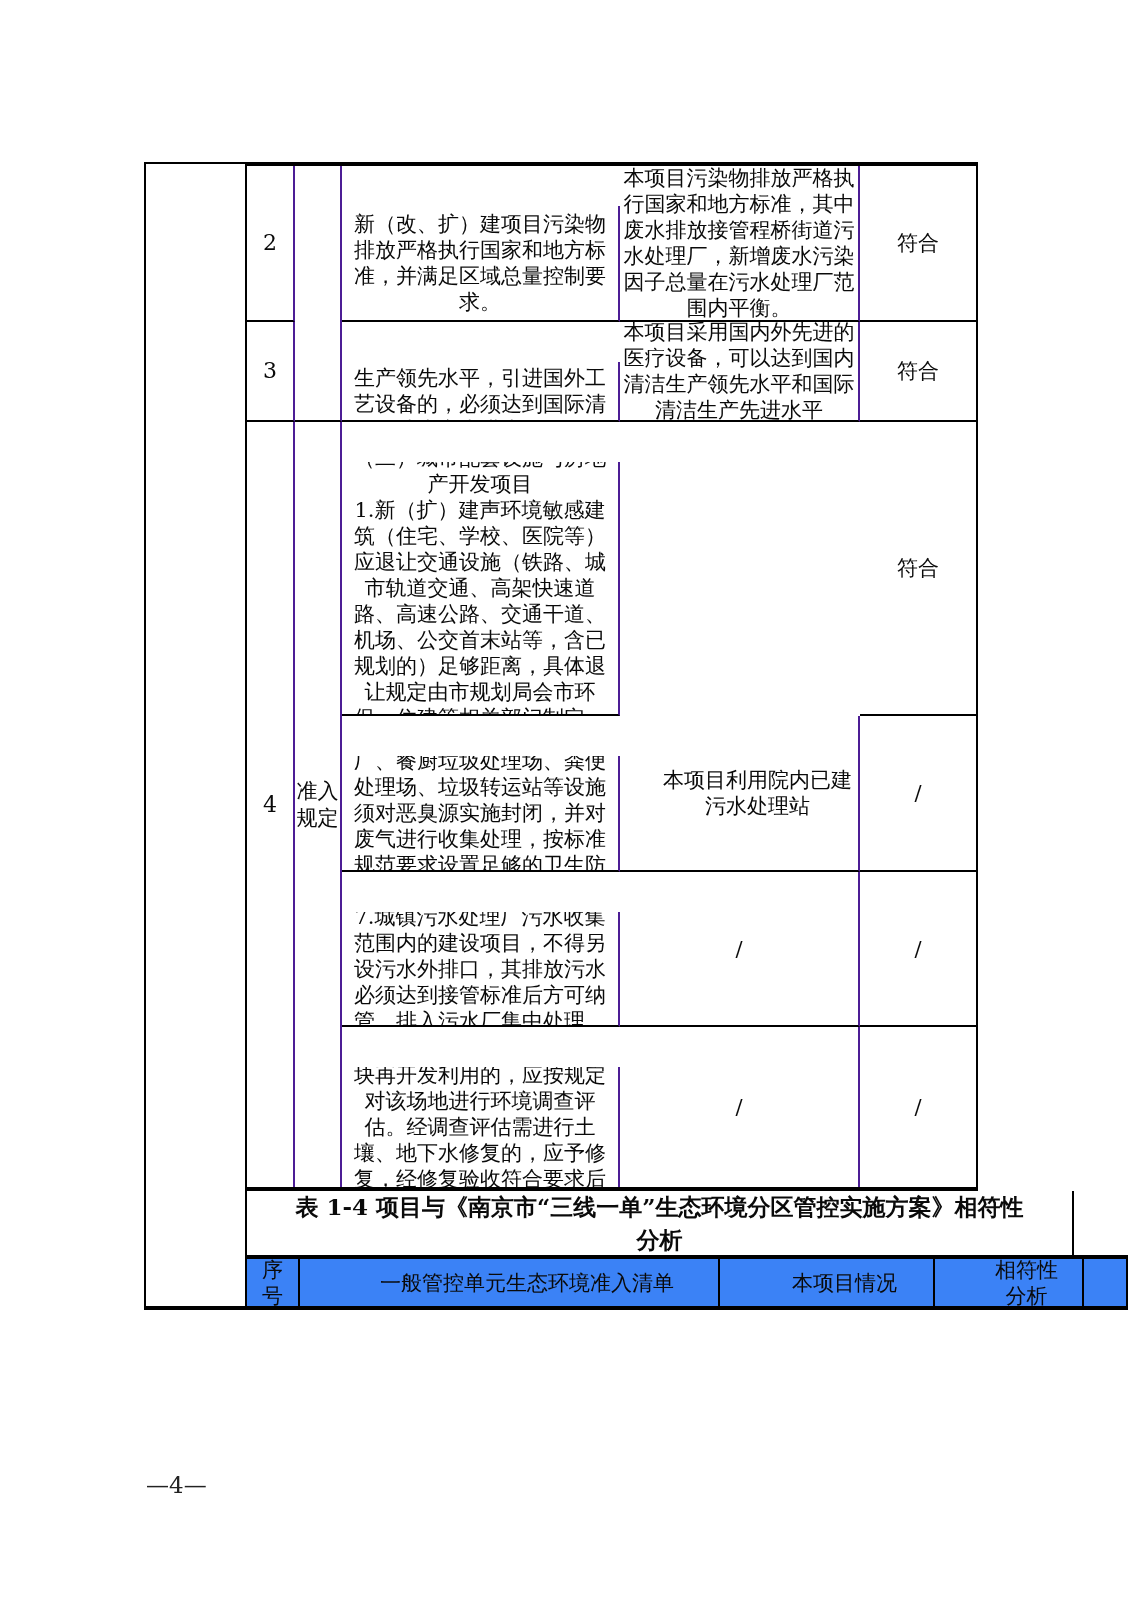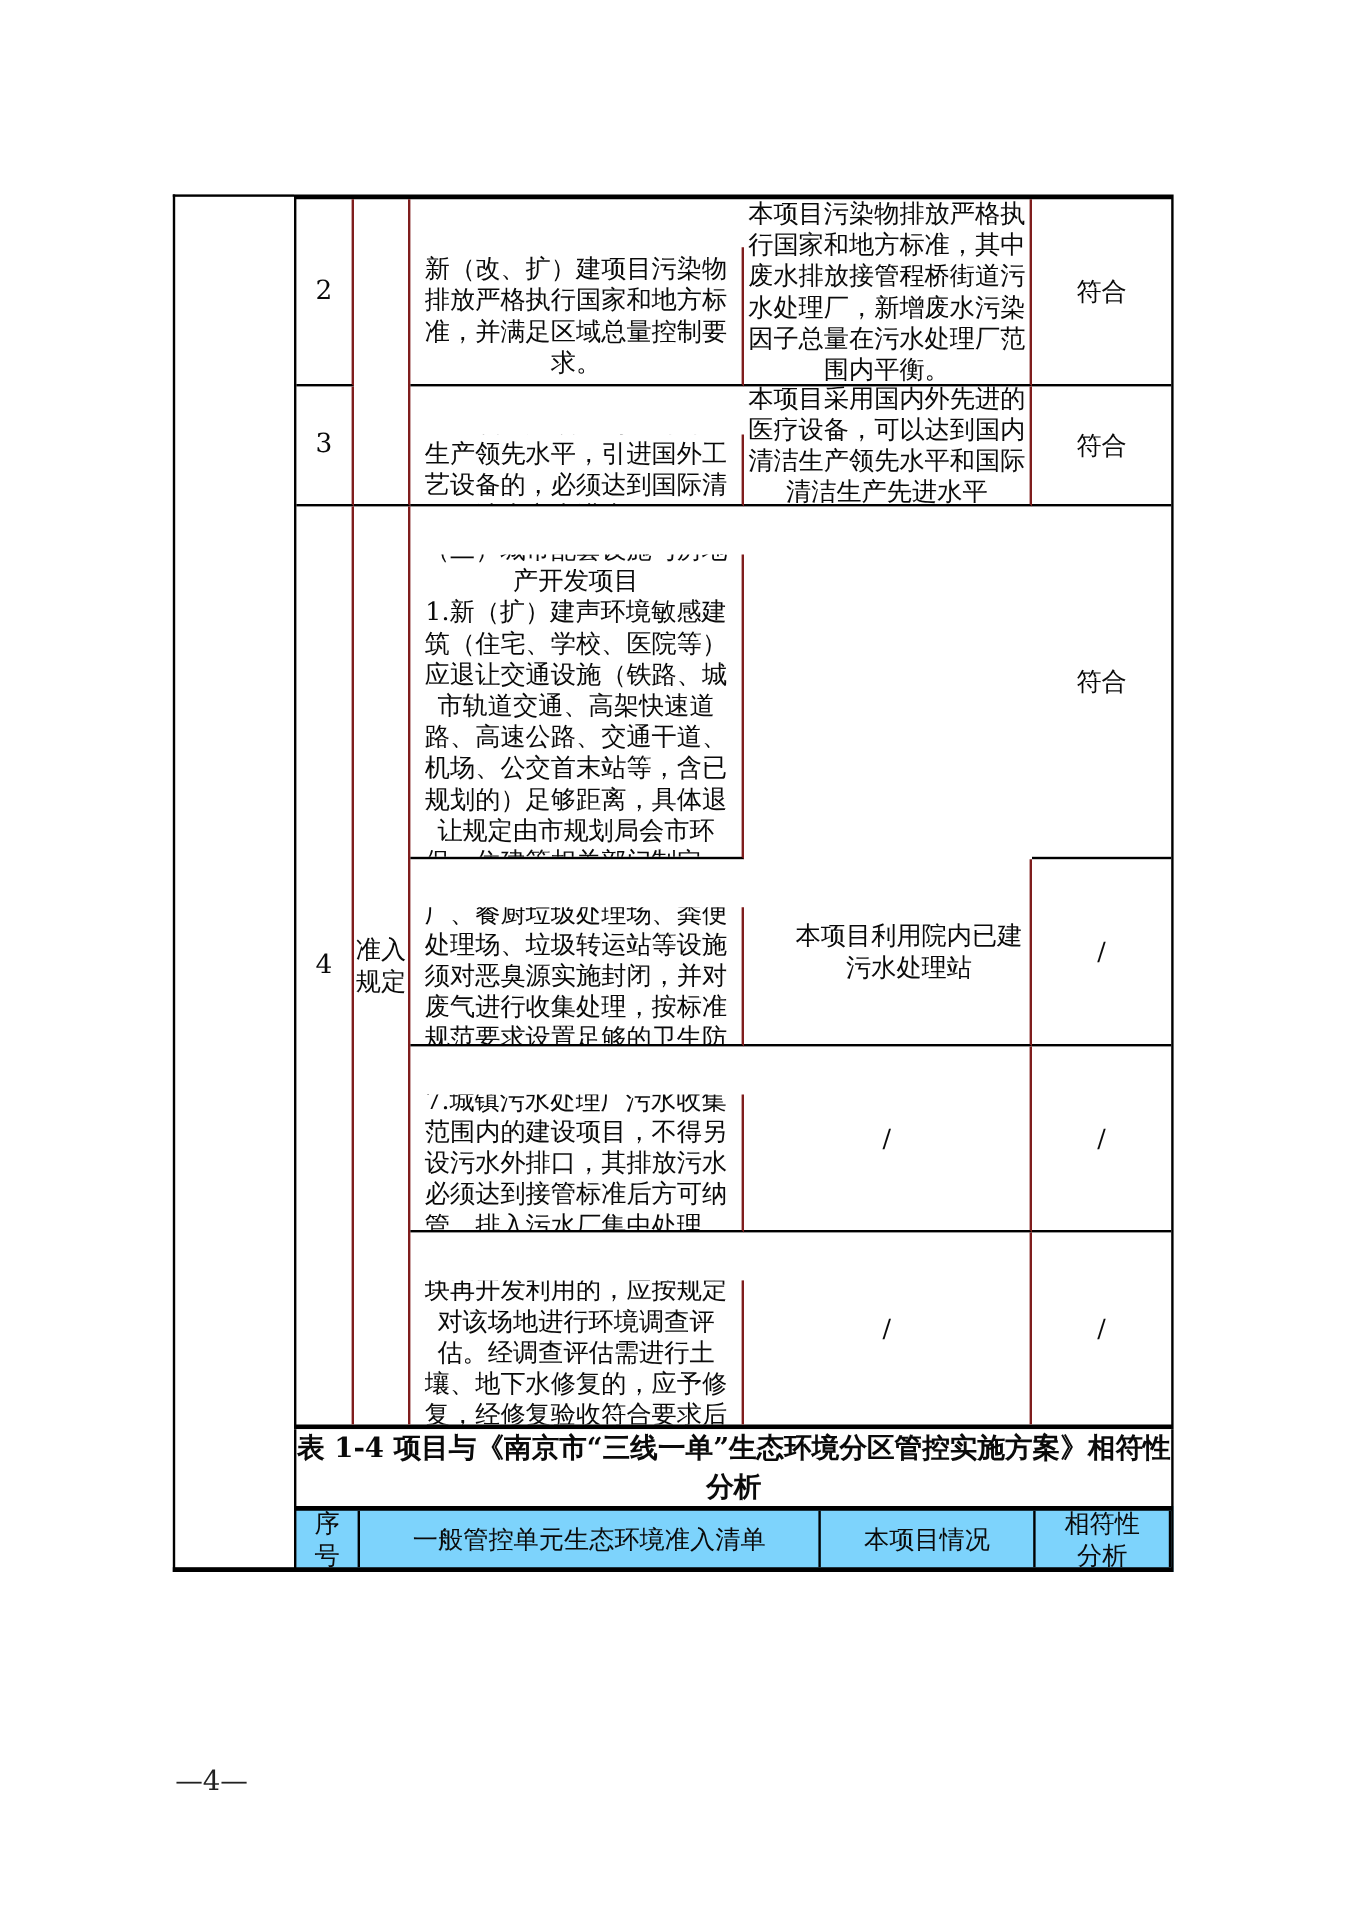--- a/index.html
+++ b/index.html
@@ -15,51 +15,52 @@
   .main{position:absolute;left:245px;top:162px;width:733px;}
   
   .t1{
     display:grid;width:733px;box-sizing:border-box;
     grid-template-columns:48px 47px 278px 240px 116px;
     grid-template-rows:156px 100px 294px 156px 155px 160px;
     border:2px solid #000;border-top-width:4px;border-bottom-width:4px;
     background:#fff;
   }
   .c{
-    box-sizing:border-box;border-right:2px solid #7f1d1d;border-bottom:2px solid #000;
+    box-sizing:border-box;border-right:2px solid #4c1d95;border-bottom:2px solid #000;
     display:flex;align-items:center;justify-content:center;
     text-align:center;font-size:21px;line-height:26px;overflow:hidden;
     white-space:pre-line;
   }
   .noR{border-right:none;}
   .noB{border-bottom:none;}
   .num{font-size:22px;}
   .req{padding:0 2px;margin-top:40px;}
   .sit{padding:0 3px;}
   .cat{padding:0 0;word-break:break-all;line-height:27px;}
   
   .r1c1{grid-row:1;grid-column:1;}
   .r2c1{grid-row:2;grid-column:1;}
   .r46c1{grid-row:3/7;grid-column:1;}
   .r13c2{grid-row:1/3;grid-column:2;}
   .r46c2{grid-row:3/7;grid-column:2;}
   
   .t14title{
-    height:64px;width:733px;box-sizing:border-box;
+    height:64px;width:829px;box-sizing:border-box;
     border-left:2px solid #000;border-right:2px solid #000;
     display:flex;align-items:center;justify-content:center;
     text-align:center;font-weight:700;font-size:23px;line-height:33px;
     white-space:pre-line;background:#fff;
   }
   
   .t2{
-    display:grid;width:733px;height:55px;box-sizing:border-box;
+    display:grid;width:883px;height:55px;box-sizing:border-box;
     grid-template-columns:53px 384px 179px 113px;
     border:2px solid #000;border-top-width:4px;border-bottom-width:4px;
-    background:#7dd3fc;
+    background:#3b82f6;
+    gap:36px;
   }
   .h{
     box-sizing:border-box;border-right:2px solid #000;
     display:flex;align-items:center;justify-content:center;
     text-align:center;font-size:21px;line-height:26px;white-space:pre-line;overflow:hidden;
   }
   .h-no{padding:0 7px;}
   .pageno{
     position:absolute;left:146px;top:1472px;
     font-size:23px;color:#222;letter-spacing:0px;

